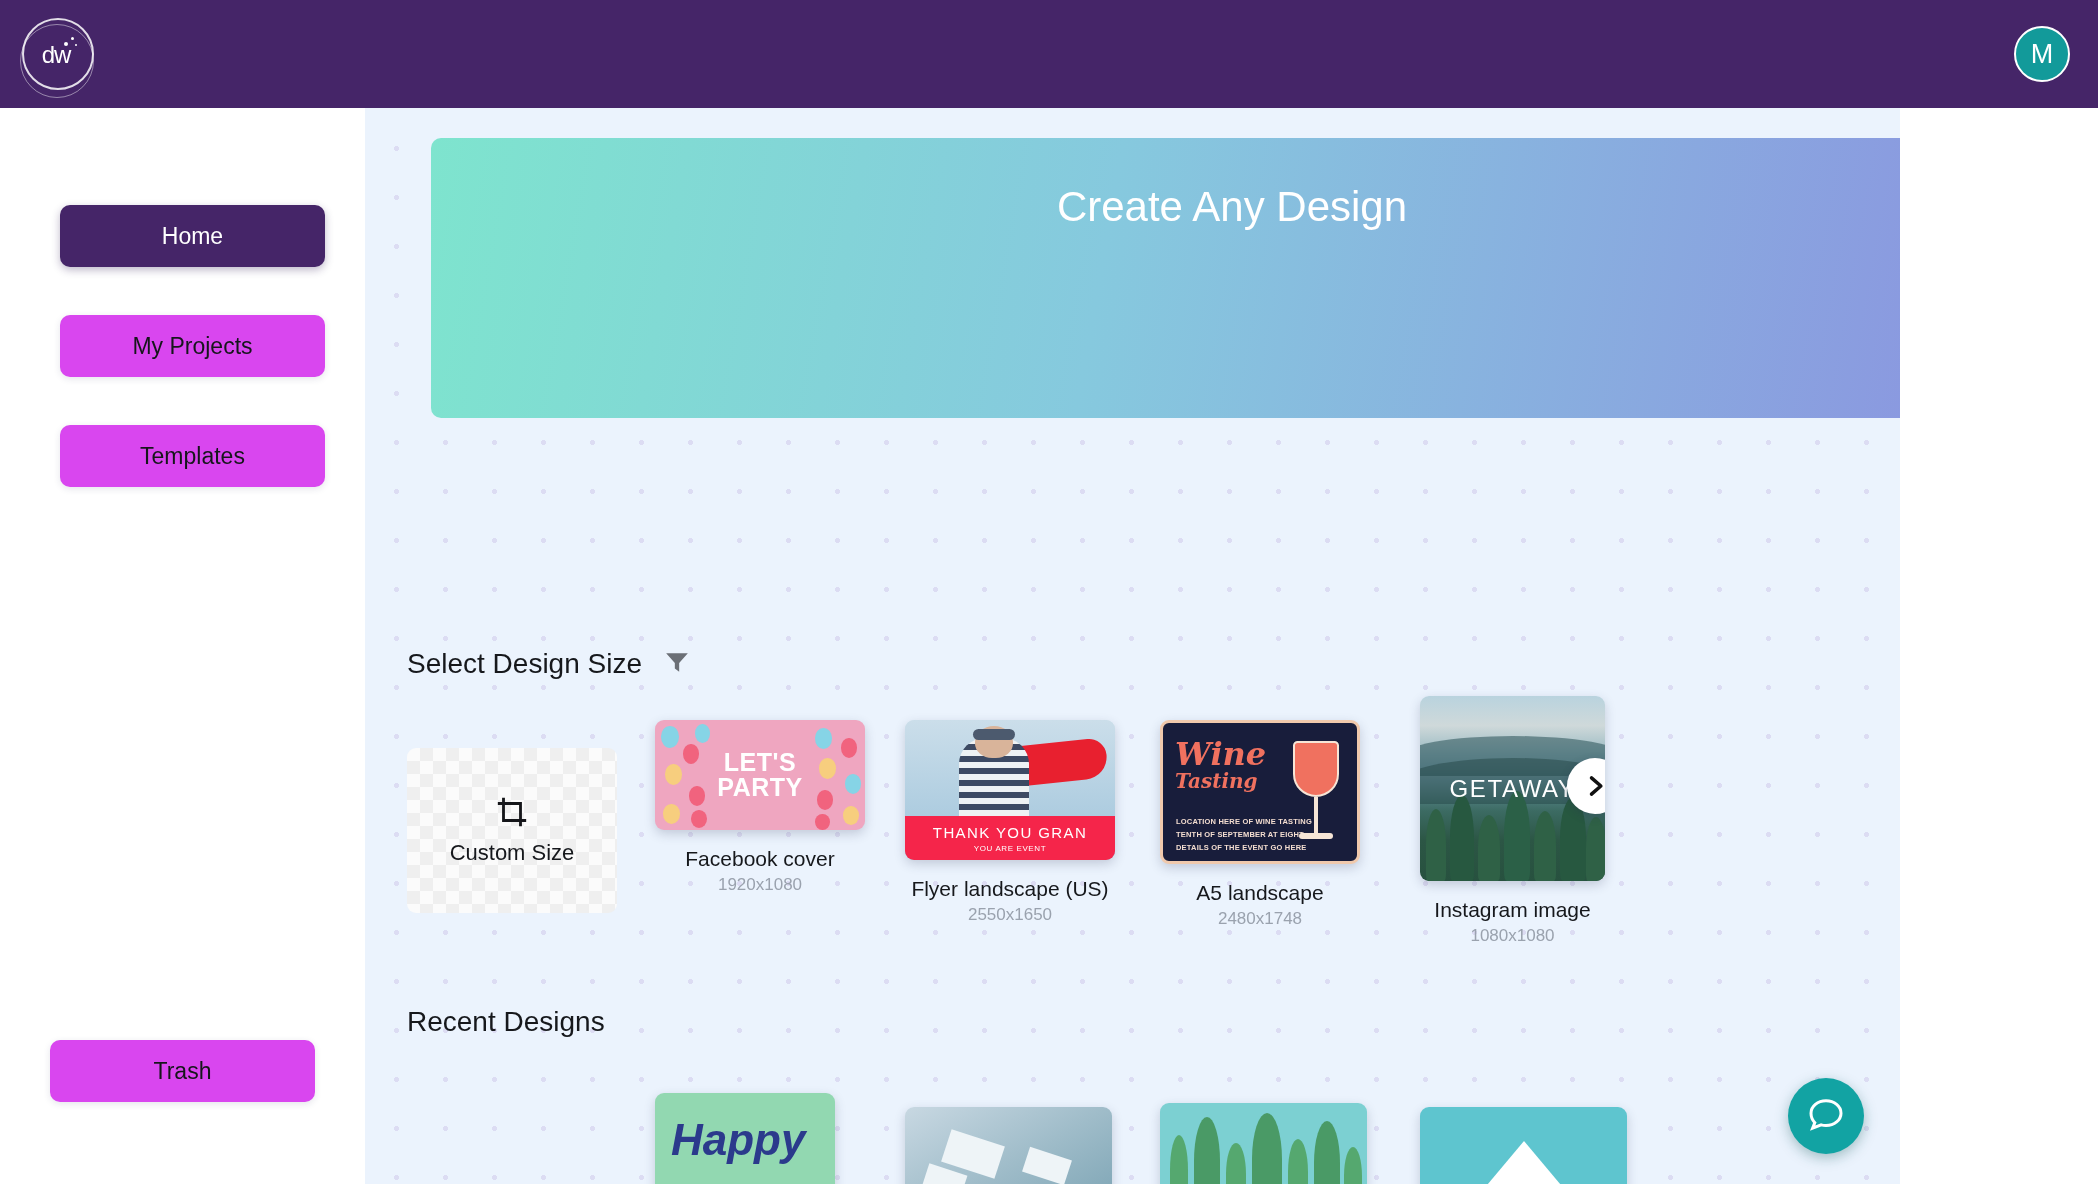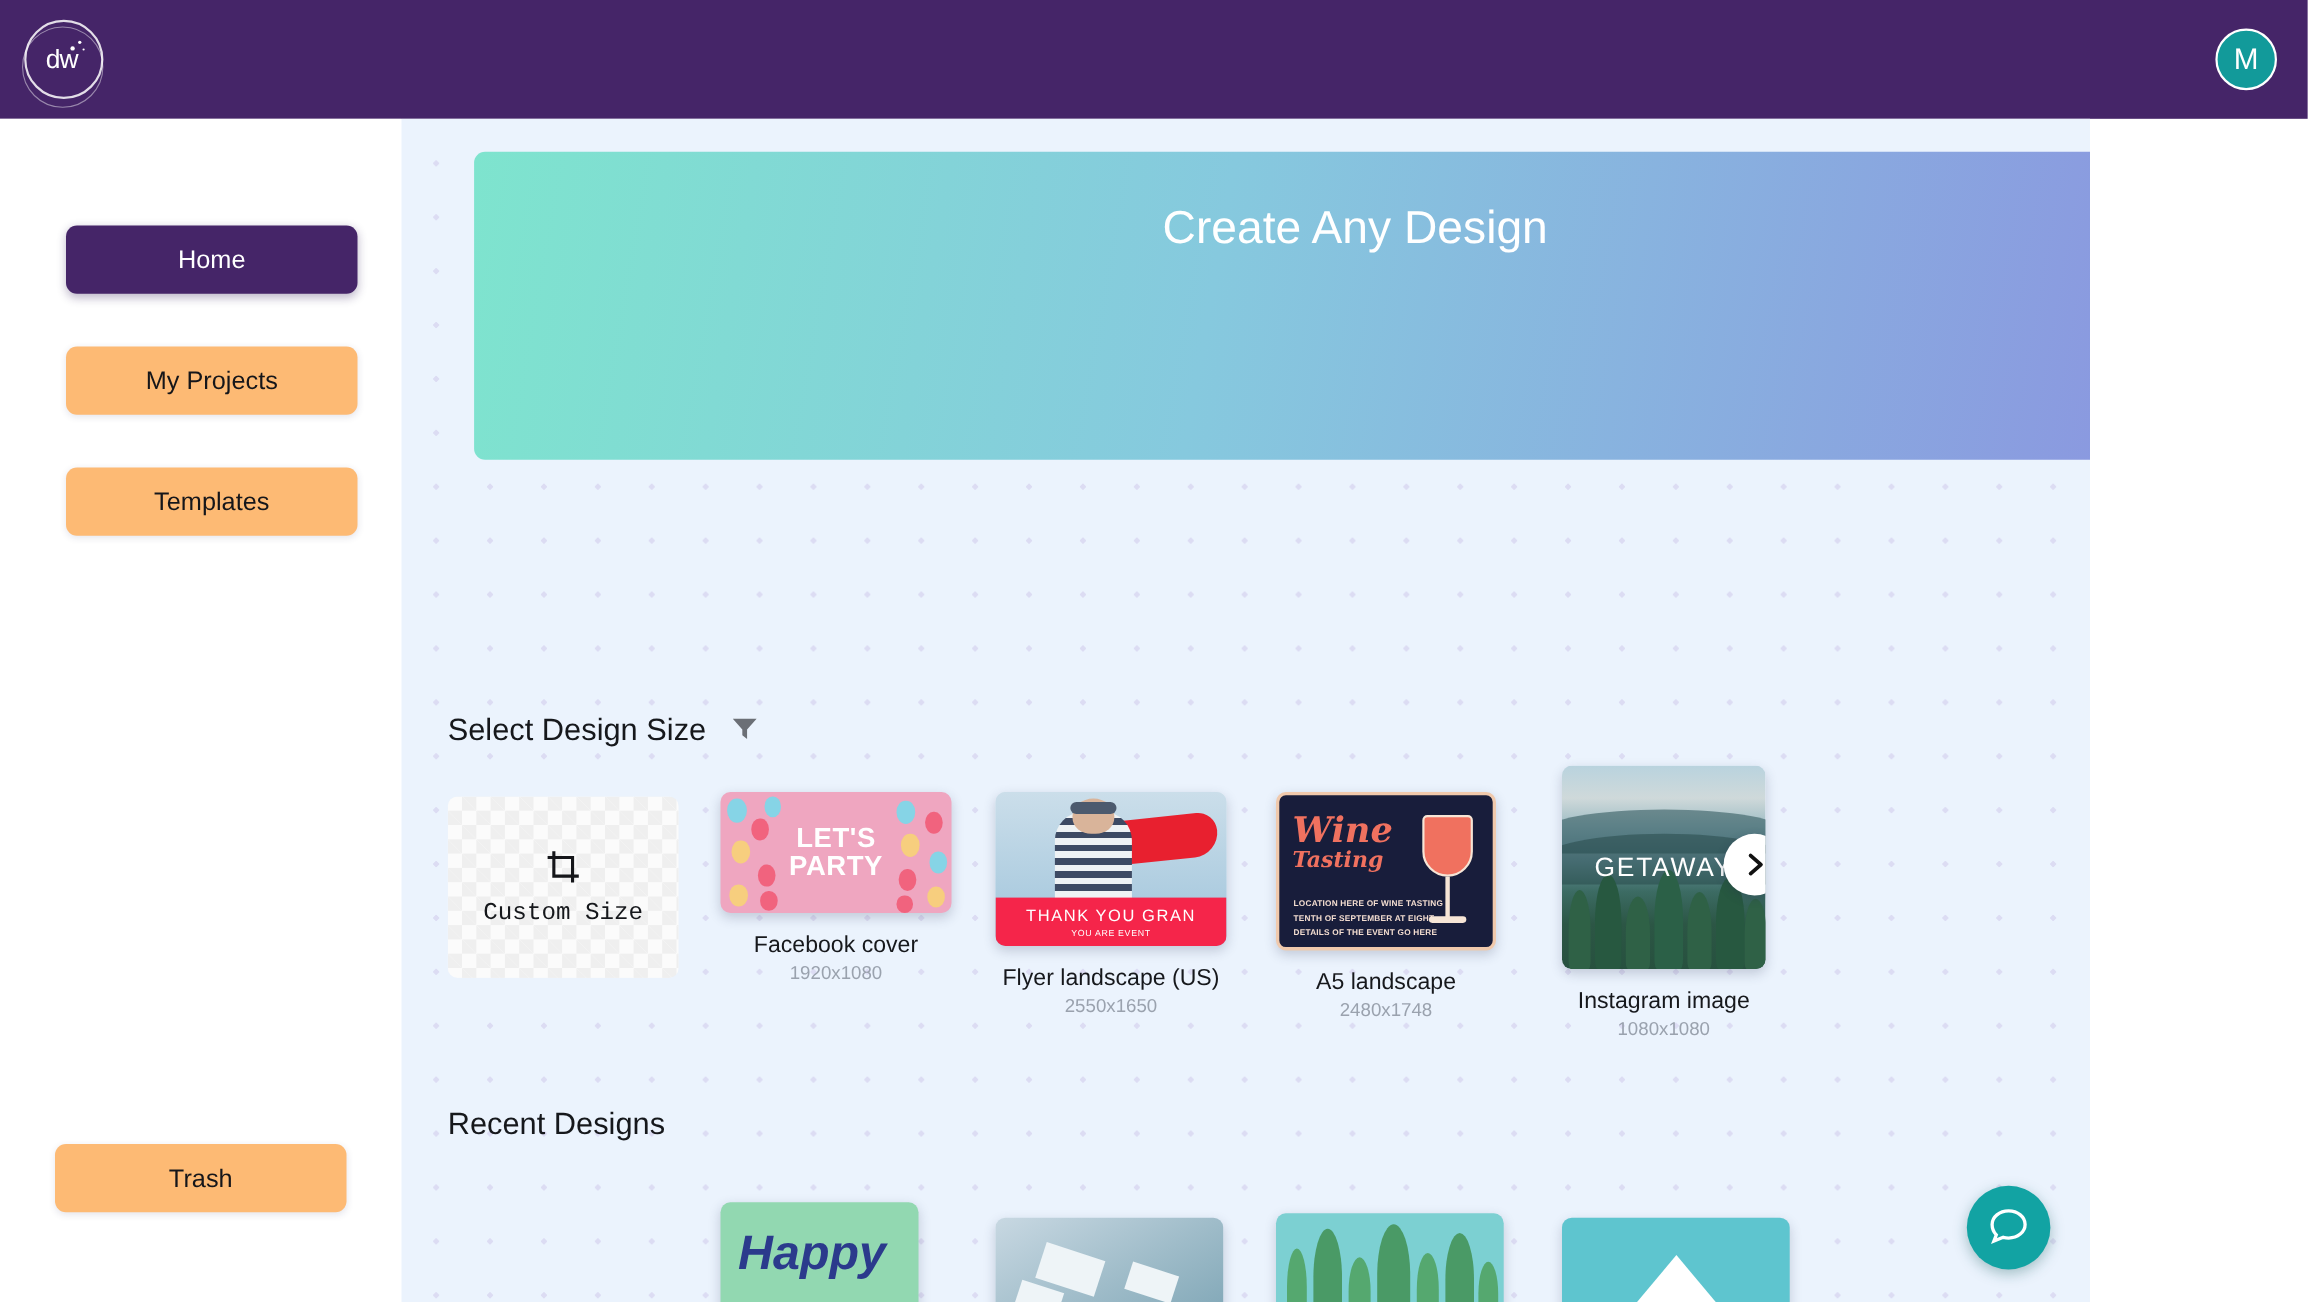--- a/index.html
+++ b/index.html
@@ -56,21 +56,21 @@
   .sidebar {
     position: absolute; top: 108px; left: 0;
     width: 365px; height: 1076px;
     background: #ffffff;
     padding-top: 97px;
     padding-left: 20px;
   }
   .nav-item {
     width: 265px; margin: 0 auto 48px auto; height: 62px;
     border-radius: 10px;
-    background: #fdba74;
+    background: #d946ef;
     box-shadow: 0 2px 7px rgba(40,40,90,.12);
     display: flex; align-items: center; justify-content: center;
     font-size: 23px; color: #15161a; cursor: pointer;
   }
   .nav-item.active { background: #452568; color: #ffffff; box-shadow: 0 3px 9px rgba(40,20,80,.30); }
   .nav-item.trash {
     position: absolute; bottom: 82px; left: 50px; margin: 0;
   }
 
   
@@ -300,21 +300,21 @@
       <span class="ttl">Select Design Size</span>
       <span>
         <svg viewBox="0 0 24 24" width="26" height="26" fill="#6b6f76">
             <polygon points="2,4 22,4 14,13 14,21 10,18 10,13"></polygon>
           </svg>
       </span>
     </div>
 
     <div class="size-row">
 
-      <div class="size-card" style="left:42px; top:4px;font-family:Liberation Mono, monospace;">
+      <div class="size-card" style="left:42px; top:28px;">
         <div class="custom-thumb">
           <span>
             <svg viewBox="0 0 24 24" width="34" height="34" fill="none" stroke="#15161a" stroke-width="2">
               <path d="M6 2v16h16"></path>
                 <path d="M2 6h16v16"></path>
             </svg>
           </span>
           <span class="lbl">Custom Size</span>
         </div>
       </div>

